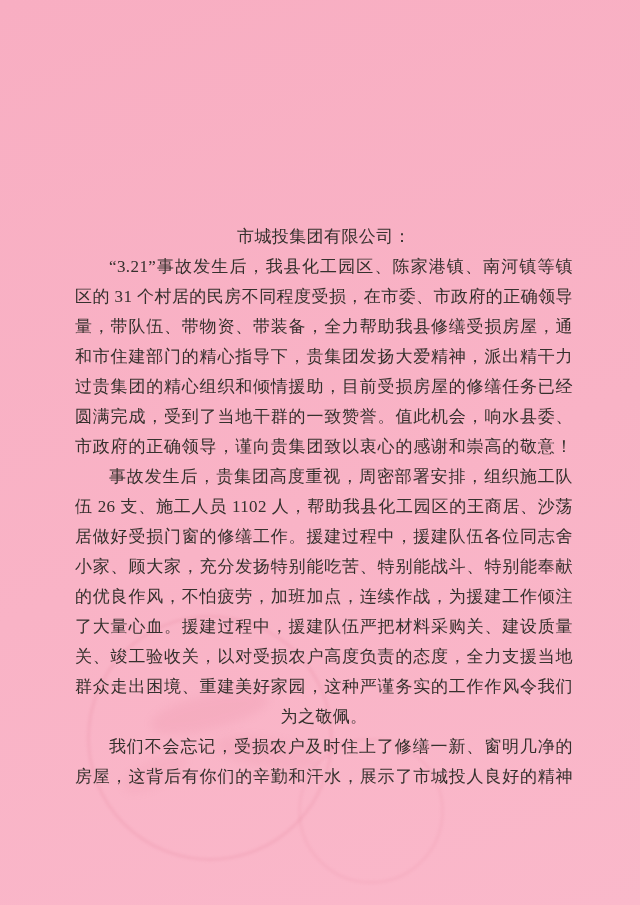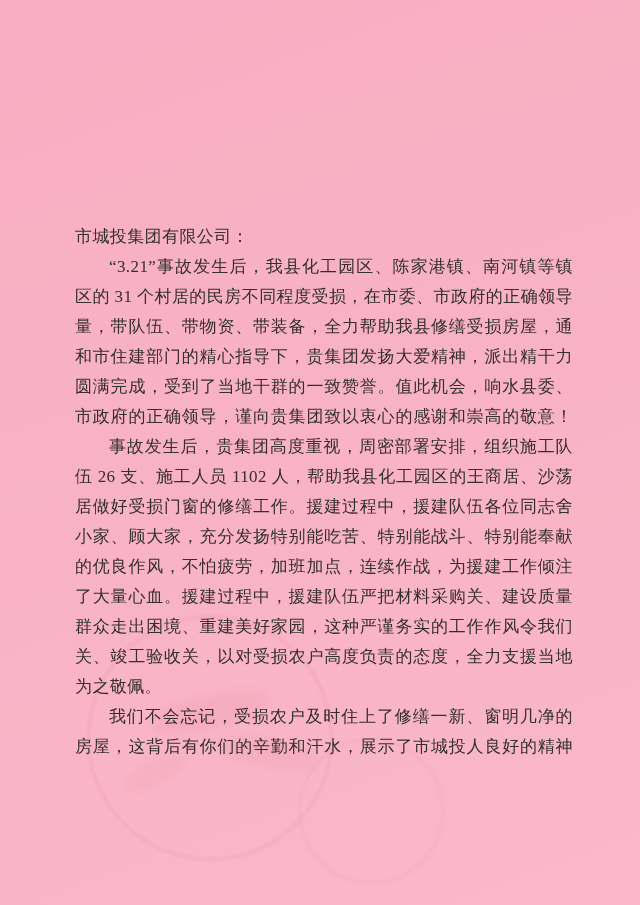--- a/index.html
+++ b/index.html
@@ -34,21 +34,21 @@
     position: absolute;
     top: 222px;
     left: 75px;
     width: 498px;
   }
   .line {
     height: 30px;
     line-height: 30px;
     font-size: 17px;
     white-space: pre;
-    text-align: left;
+    text-align: center;
     letter-spacing: 0.4px;
   }
   .line.full {
     white-space: normal;
     text-align: justify;
     text-align-last: justify;
   }
   .line.indent {
     text-indent: 2em;
   }
@@ -97,28 +97,29 @@
   <div class="seal-blob blob-2"></div>
   <div class="seal-blob blob-3"></div>
 
 
   <div class="letter-body">
       <div class="line">市城投集团有限公司：</div>
       <div class="line full indent">“3.21”事故发生后，我县化工园区、陈家港镇、南河镇等镇</div>
       <div class="line full">区的 31 个村居的民房不同程度受损，在市委、市政府的正确领导</div>
       <div class="line full">量，带队伍、带物资、带装备，全力帮助我县修缮受损房屋，通</div>
       <div class="line full">和市住建部门的精心指导下，贵集团发扬大爱精神，派出精干力</div>
+      <div class="line full">过贵集团的精心组织和倾情援助，目前受损房屋的修缮任务已经</div>
       <div class="line full">圆满完成，受到了当地干群的一致赞誉。值此机会，响水县委、</div>
       <div class="line full">市政府的正确领导，谨向贵集团致以衷心的感谢和崇高的敬意！</div>
       <div class="line full indent">事故发生后，贵集团高度重视，周密部署安排，组织施工队</div>
       <div class="line full">伍 26 支、施工人员 1102 人，帮助我县化工园区的王商居、沙荡</div>
       <div class="line full">居做好受损门窗的修缮工作。援建过程中，援建队伍各位同志舍</div>
       <div class="line full">小家、顾大家，充分发扬特别能吃苦、特别能战斗、特别能奉献</div>
       <div class="line full">的优良作风，不怕疲劳，加班加点，连续作战，为援建工作倾注</div>
       <div class="line full">了大量心血。援建过程中，援建队伍严把材料采购关、建设质量</div>
+      <div class="line full">关、竣工验收关，以对受损农户高度负责的态度，全力支援当地</div>
       <div class="line full">群众走出困境、重建美好家园，这种严谨务实的工作作风令我们</div>
-      <div class="line full">关、竣工验收关，以对受损农户高度负责的态度，全力支援当地</div>
       <div class="line">为之敬佩。</div>
       <div class="line full indent">我们不会忘记，受损农户及时住上了修缮一新、窗明几净的</div>
       <div class="line full">房屋，这背后有你们的辛勤和汗水，展示了市城投人良好的精神</div>
     </div>
 
 </div>
 
 </body></html>

